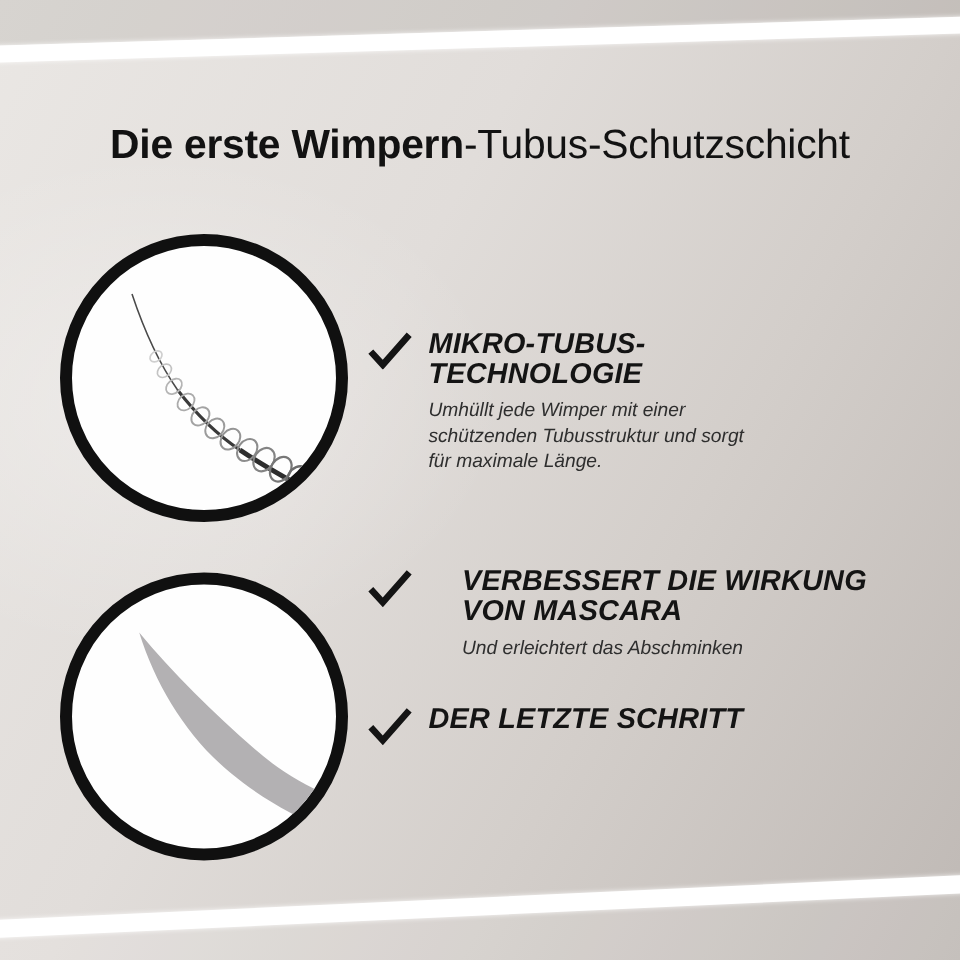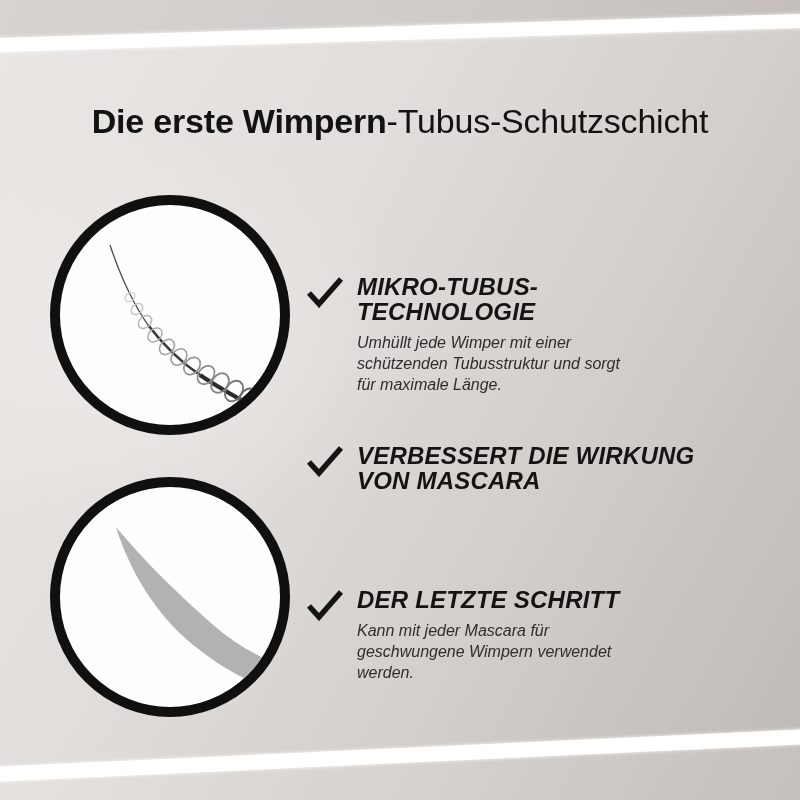--- a/index.html
+++ b/index.html
@@ -22,21 +22,21 @@
   .title .bold{font-weight:700;}
   .title .reg{font-weight:400;}
   
   .circle{position:absolute;width:220px;height:220px;border:10px solid #101010;border-radius:50%;background:#fefefe;overflow:hidden;}
   .circle-1{left:50px;top:195px;}
   .circle-2{left:50px;top:477px;}
   .circle svg{display:block;width:220px;height:220px;}
   
   .feature{position:absolute;left:306px;display:flex;align-items:flex-start;font-style:italic;}
   .feature-1{top:274px;}
-  .feature-2{top:443px;}
+  .feature-2{top:472px;gap:28px;}
   .feature-3{top:587px;}
   .check{width:38px;height:32px;margin:2px 13px 0 0;flex:none;}
   .ftext{width:352px;}
   .fheading{font-size:24px;font-weight:700;line-height:25px;letter-spacing:0.2px;color:#141414;white-space:pre-line;}
   .fbody{margin-top:8px;font-size:16px;line-height:21px;color:#2e2e2e;white-space:pre-line;}
 </style>
 </head>
 <body>
 
 <div class="page">
@@ -89,28 +89,26 @@
     </div>
   </div>
 
   <div class="feature feature-2">
     <svg class="check" viewBox="0 0 38 32">
       <path d="M3,17 L13,28 L35,3" fill="none" stroke="#141414" stroke-width="5.5"></path>
     </svg>
     <div class="ftext">
       <div class="fheading">VERBESSERT DIE WIRKUNG
 VON MASCARA</div>
+      <div class="fbody">Und erleichtert das Abschminken</div>
     </div>
   </div>
 
   <div class="feature feature-3">
     <svg class="check" viewBox="0 0 38 32">
       <path d="M3,17 L13,28 L35,3" fill="none" stroke="#141414" stroke-width="5.5"></path>
     </svg>
     <div class="ftext">
       <div class="fheading">DER LETZTE SCHRITT</div>
-      <div class="fbody">Kann mit jeder Mascara für
-geschwungene Wimpern verwendet
-werden.</div>
     </div>
   </div>
 
 </div>
 
 </body></html>

